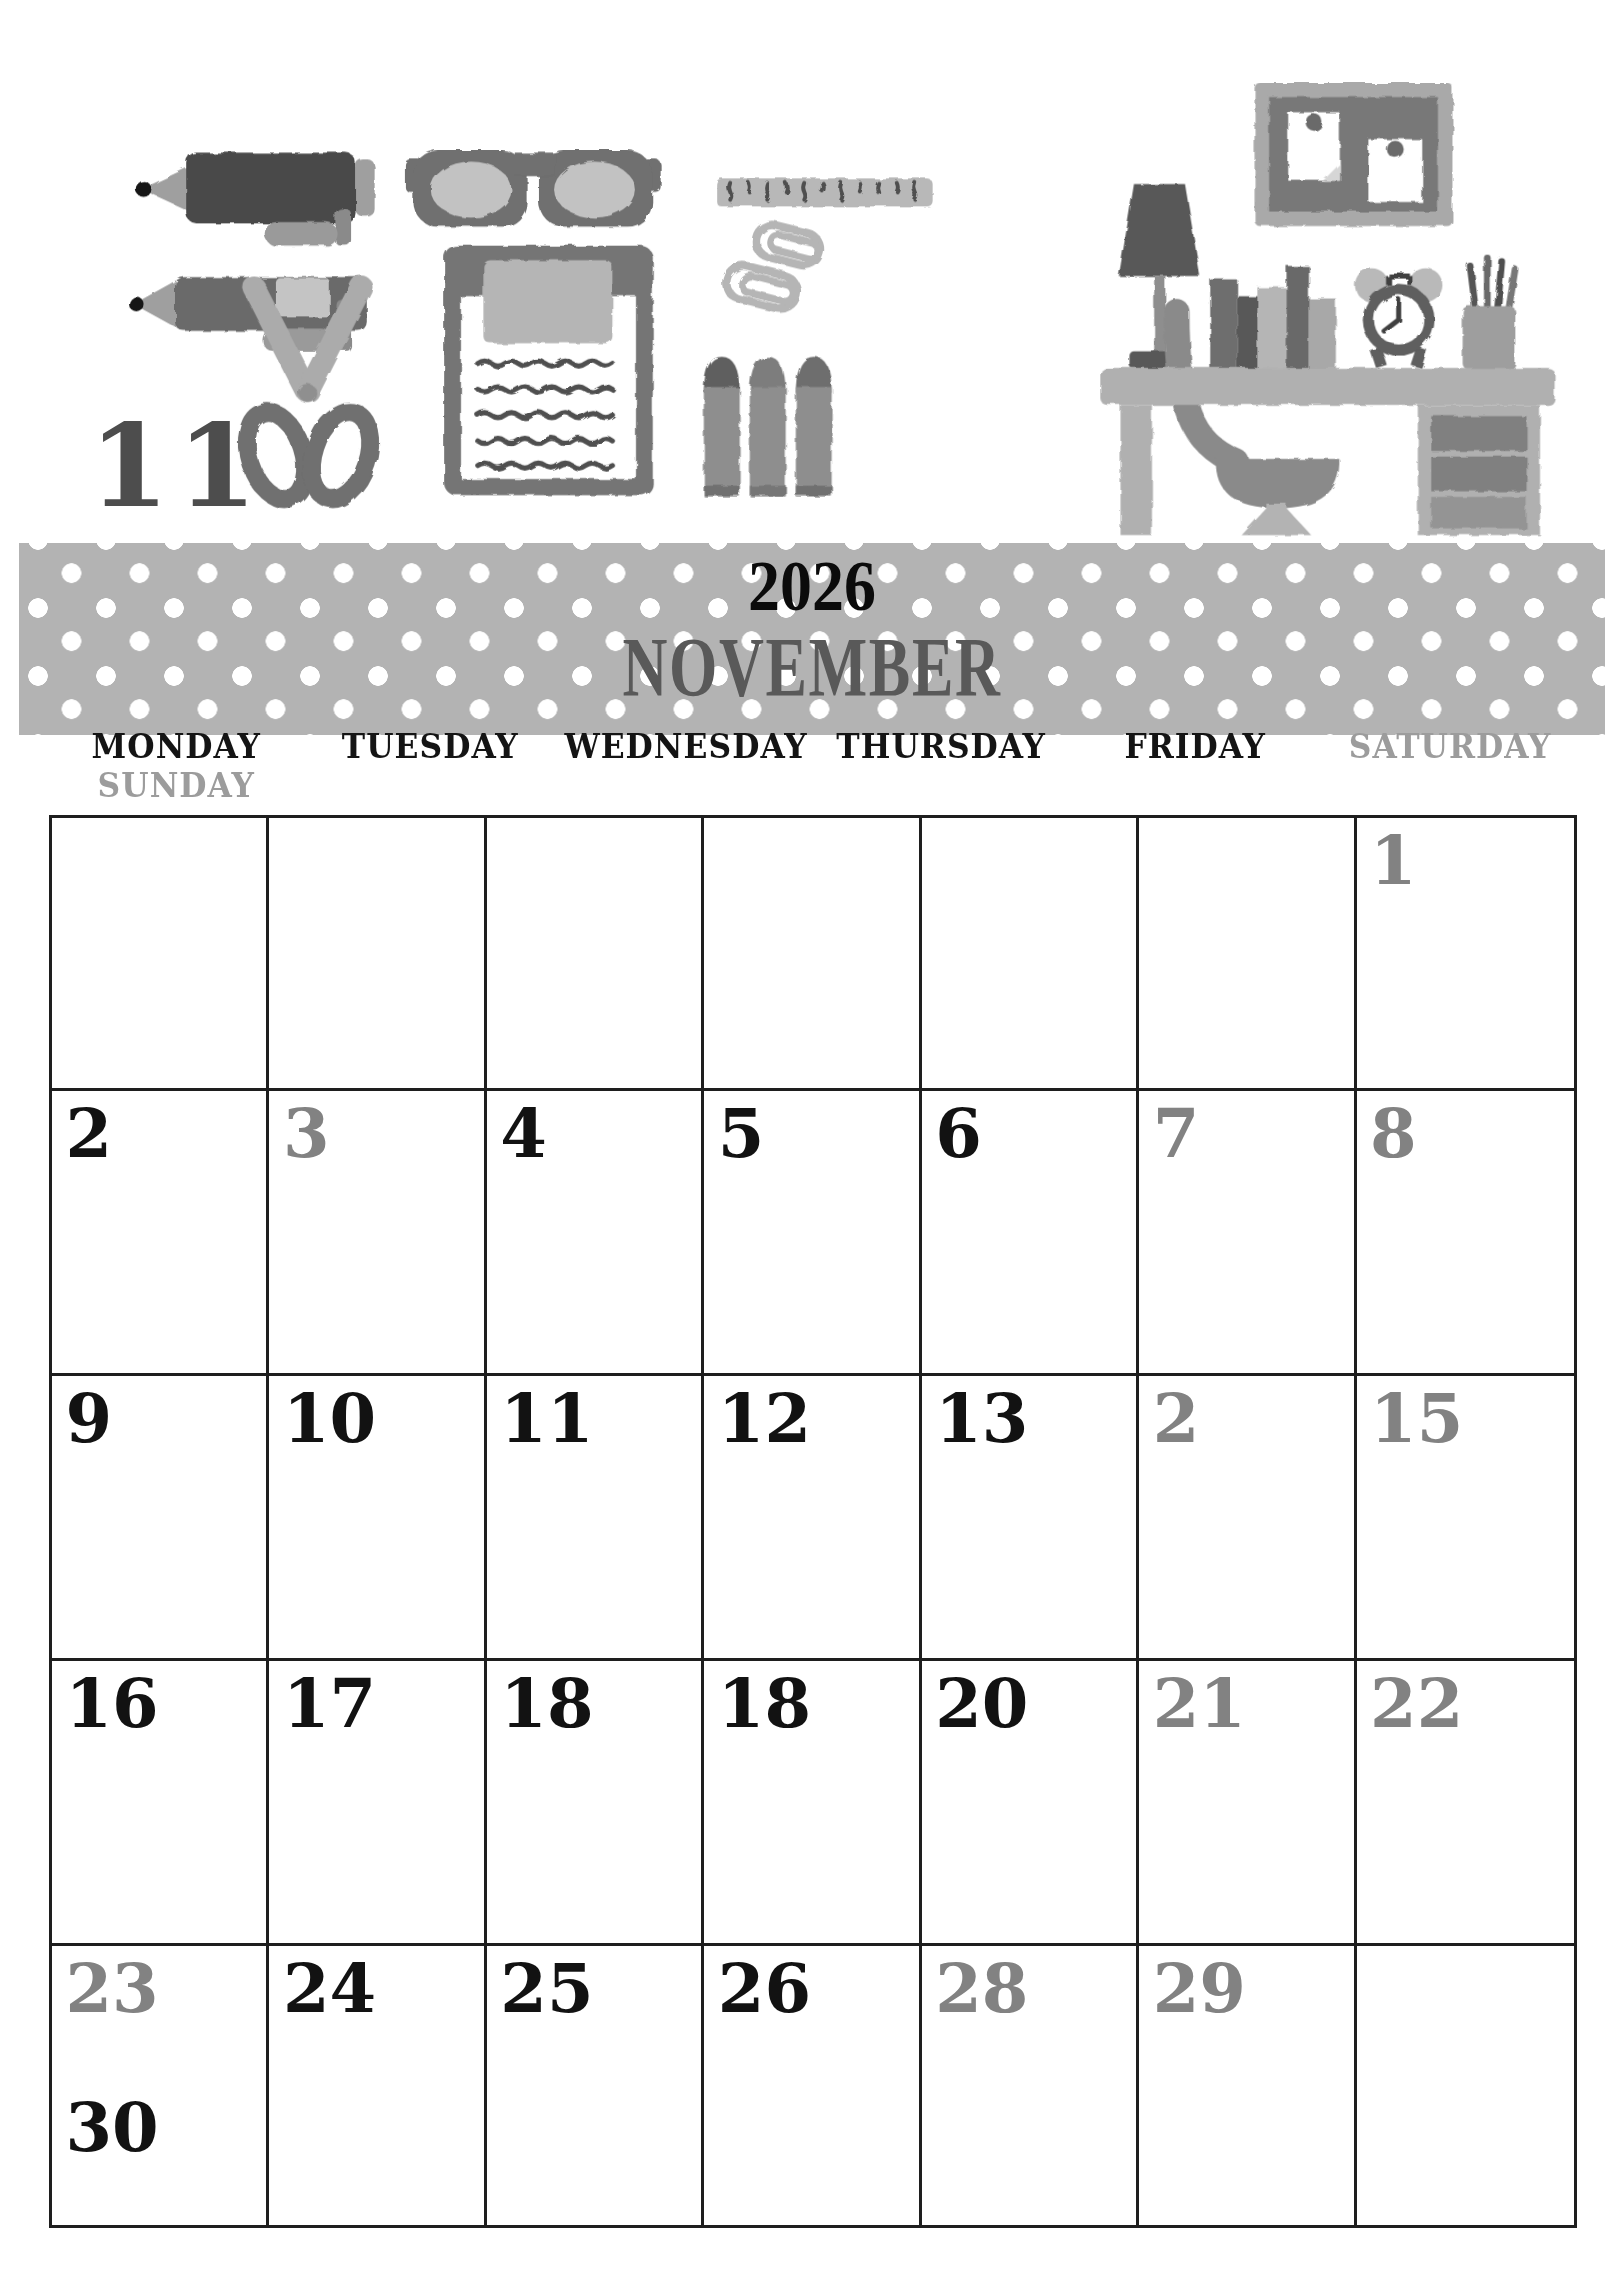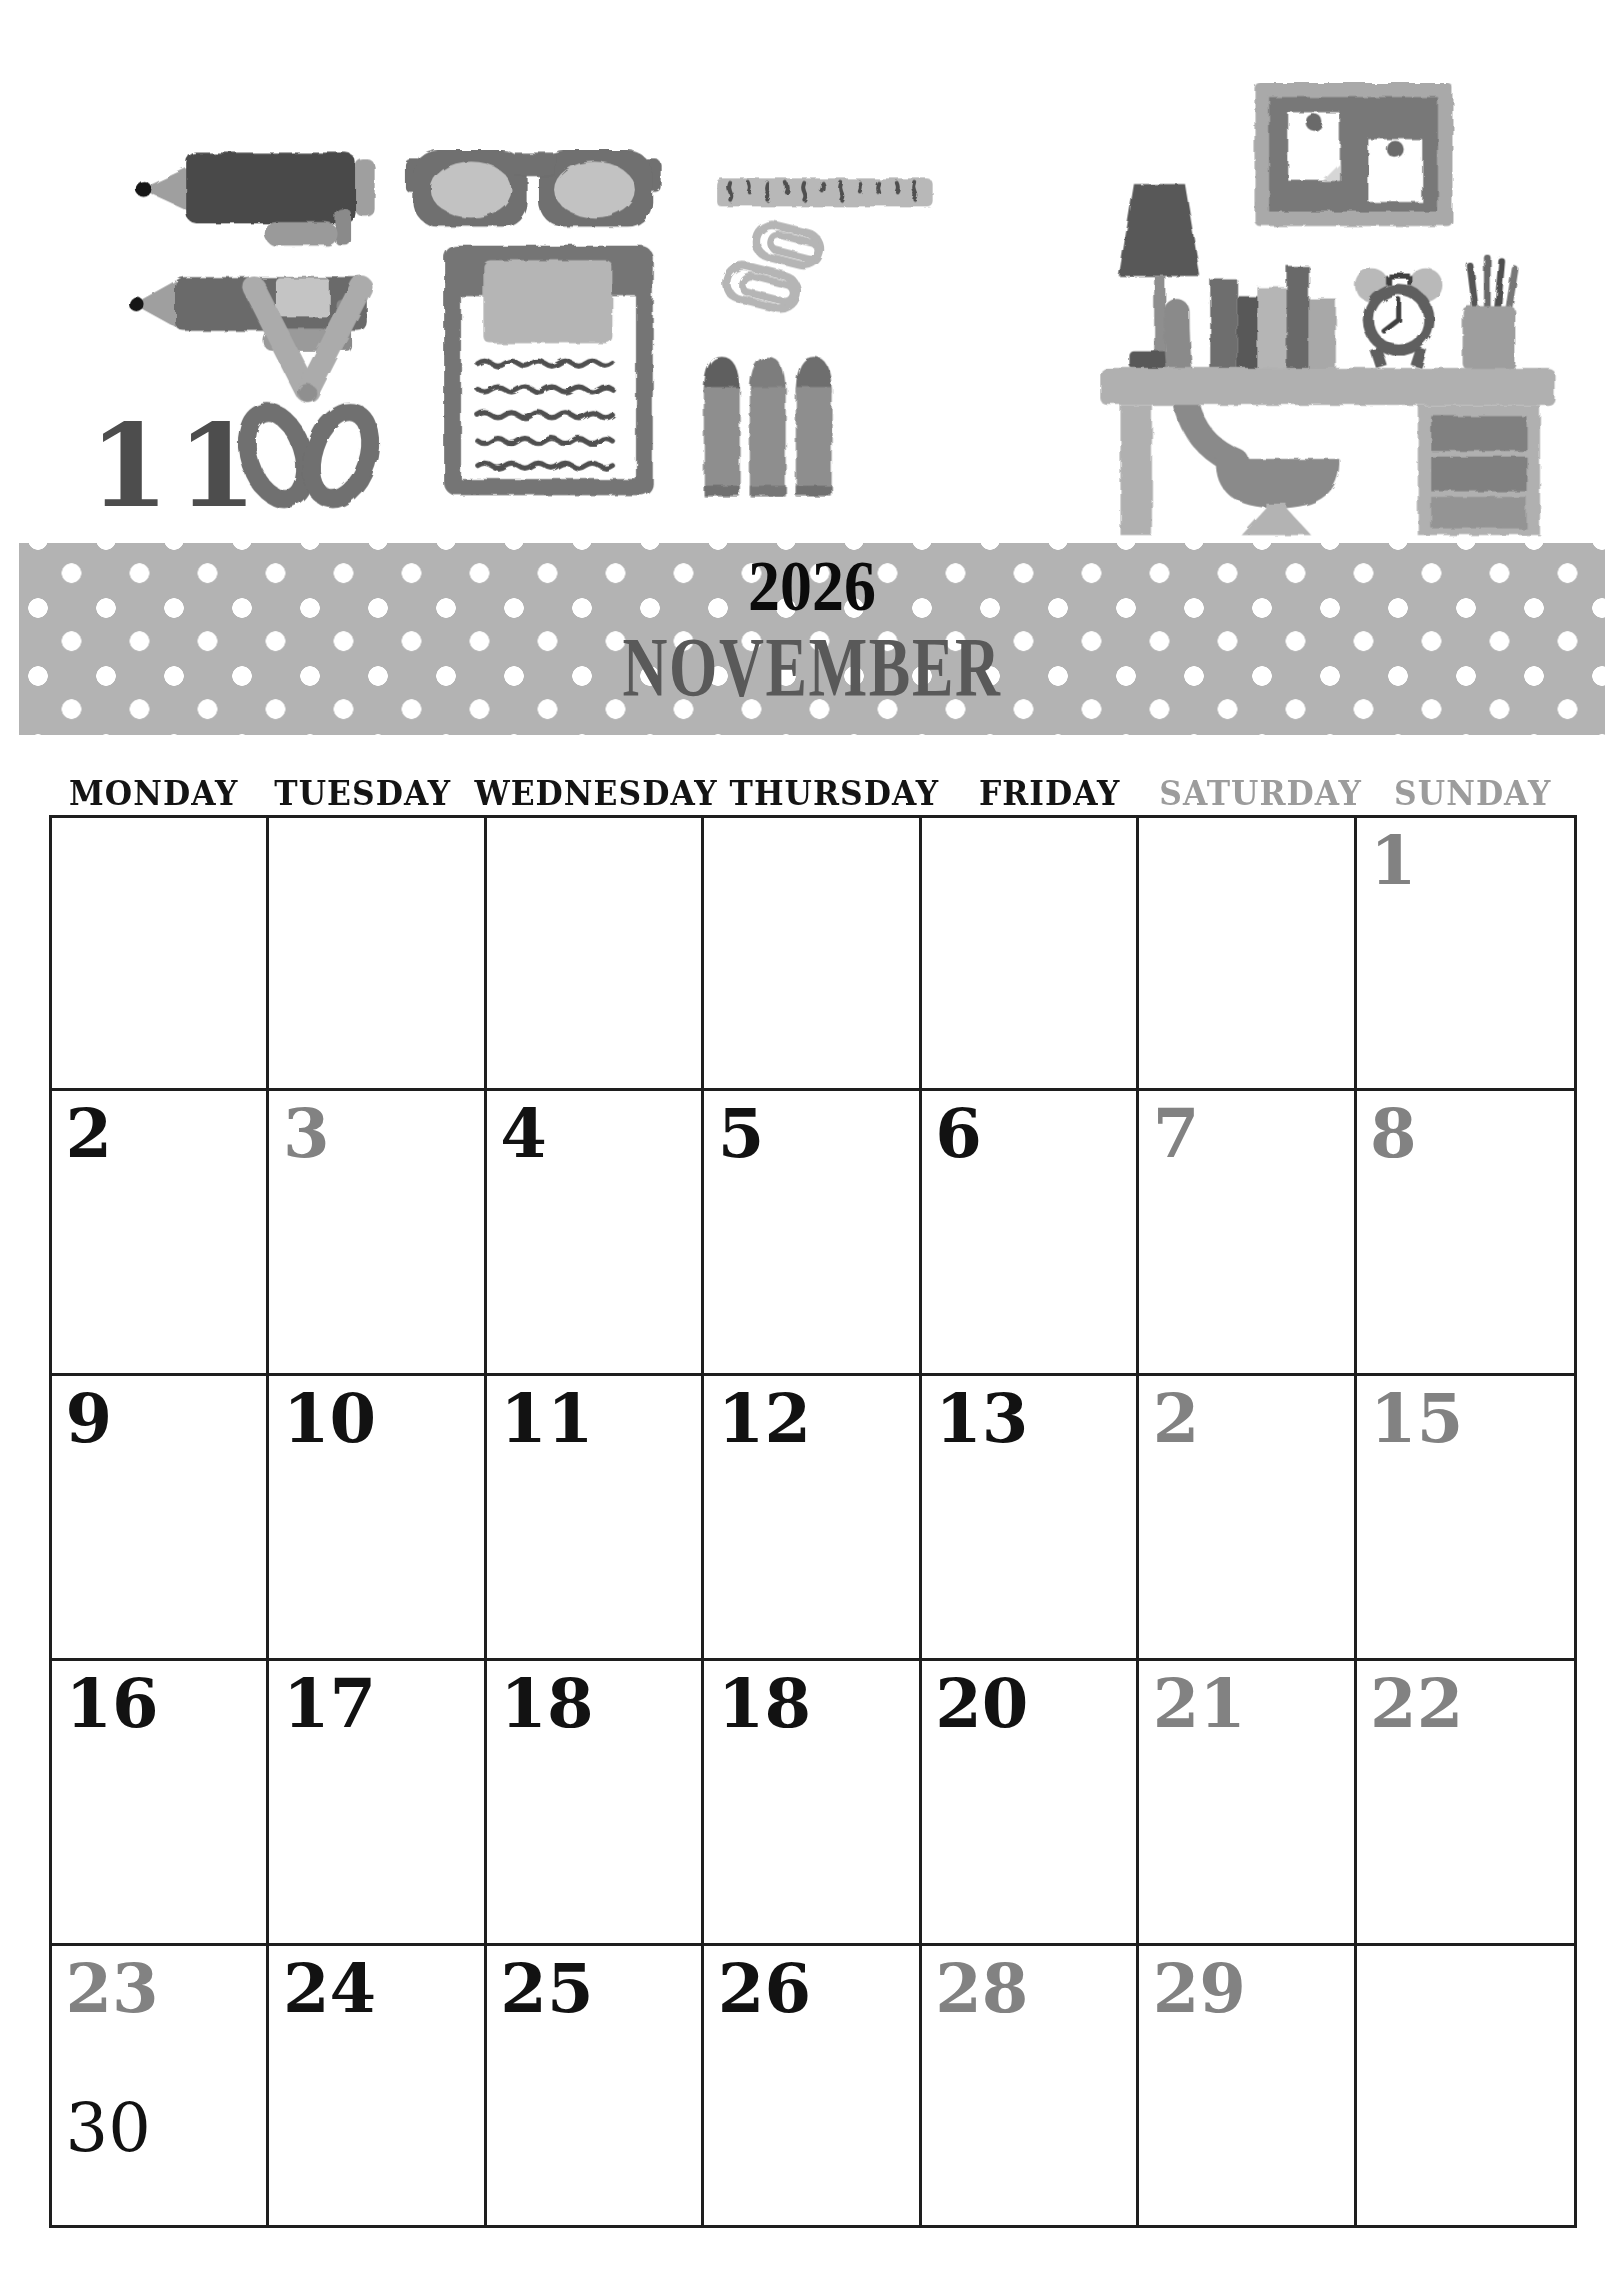--- a/index.html
+++ b/index.html
@@ -30,22 +30,22 @@
     transform:scaleX(0.9);
   }
   .banner-month{
     position:absolute;left:0;top:83px;width:100%;text-align:center;
     font-size:84px;font-weight:bold;color:#595959;line-height:1;
     transform:scaleX(0.74);letter-spacing:2.2px;
   }
 
   
   .weekday-row{
-    position:absolute;left:49px;top:767px;width:1528px;height:52px;
-    display:grid;grid-template-columns:repeat(7,1fr);align-items:center;
+    position:absolute;left:49px;top:727px;width:1528px;height:52px;
+    display:grid;grid-template-columns:repeat(6,1fr);align-items:center;
   }
   .weekday{
     text-align:center;font-size:33px;font-weight:bold;letter-spacing:1.1px;
     color:#141414;transform:scaleX(0.95);
   }
   .weekday.weekend{color:#9c9c9c;}
 
   
   .calendar{
     position:absolute;left:49px;top:815px;width:1528px;height:1413px;
@@ -60,21 +60,21 @@
   }
   .cell:nth-child(7n){border-right:none;}
   .cell.last-row{border-bottom:none;}
   .day-num{
     font-size:67px;font-weight:bold;line-height:1.05;color:#121212;
     display:inline-block;
   }
   .cell.gray .day-num{color:#828282;}
   .extra-day{
     position:absolute;left:13.5px;top:147px;
-    font-size:67px;font-weight:normal;line-height:1.05;color:#121212;
+    font-size:67px;font-weight:bold;line-height:1.05;color:#121212;
   }
 </style>
 </head>
 <body>
 
 <div class="illustration">
   <svg width="1623" height="543" viewBox="0 0 2894 968" xmlns="http://www.w3.org/2000/svg">
     <defs>
       <filter id="rough" x="-5%" y="-5%" width="110%" height="110%">
         <feTurbulence type="fractalNoise" baseFrequency="0.045" numOctaves="2" result="n"></feTurbulence>

